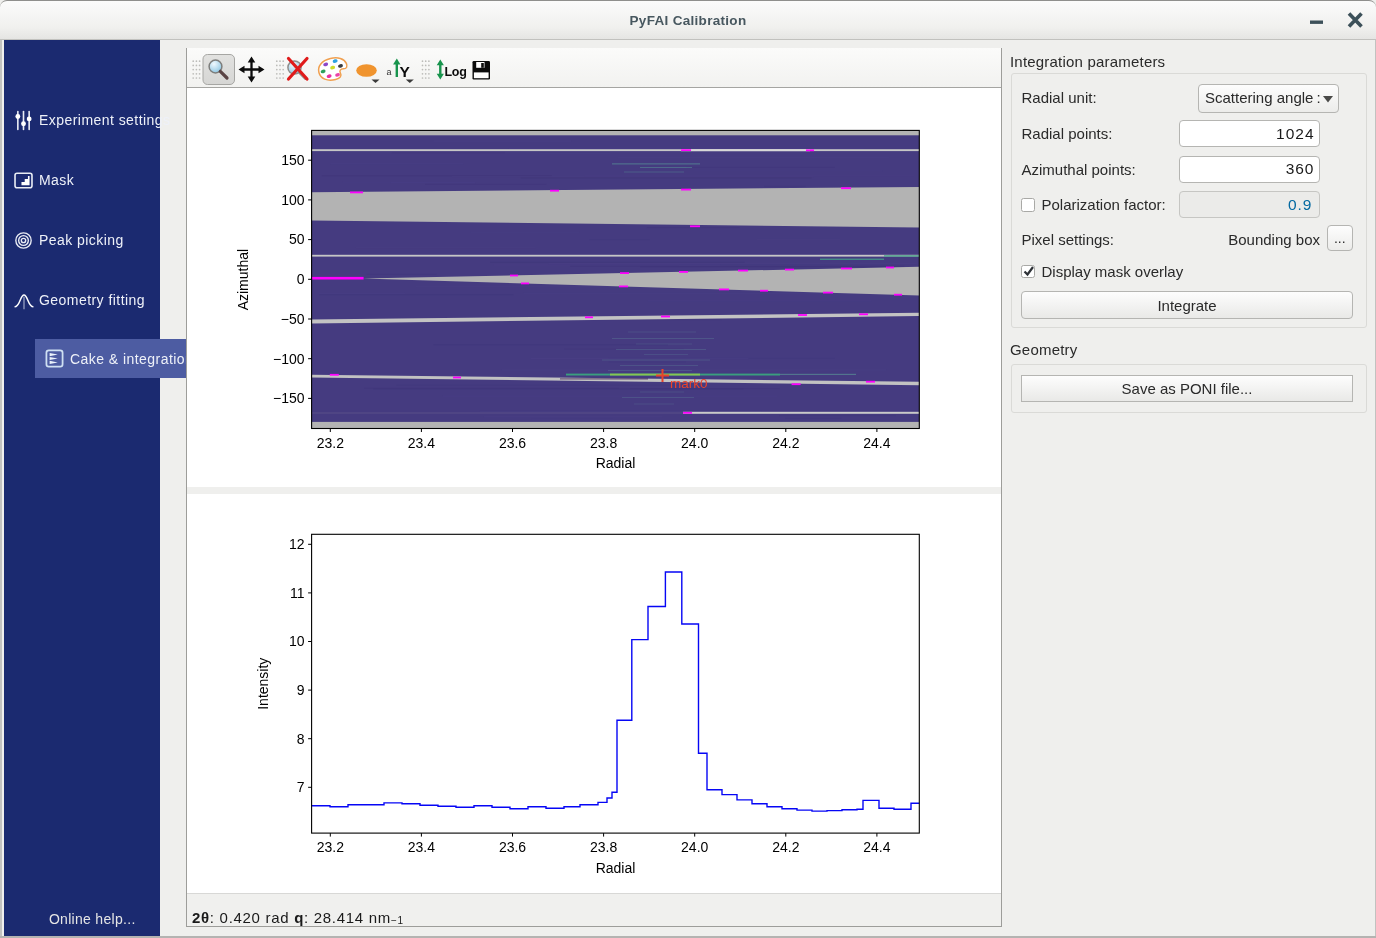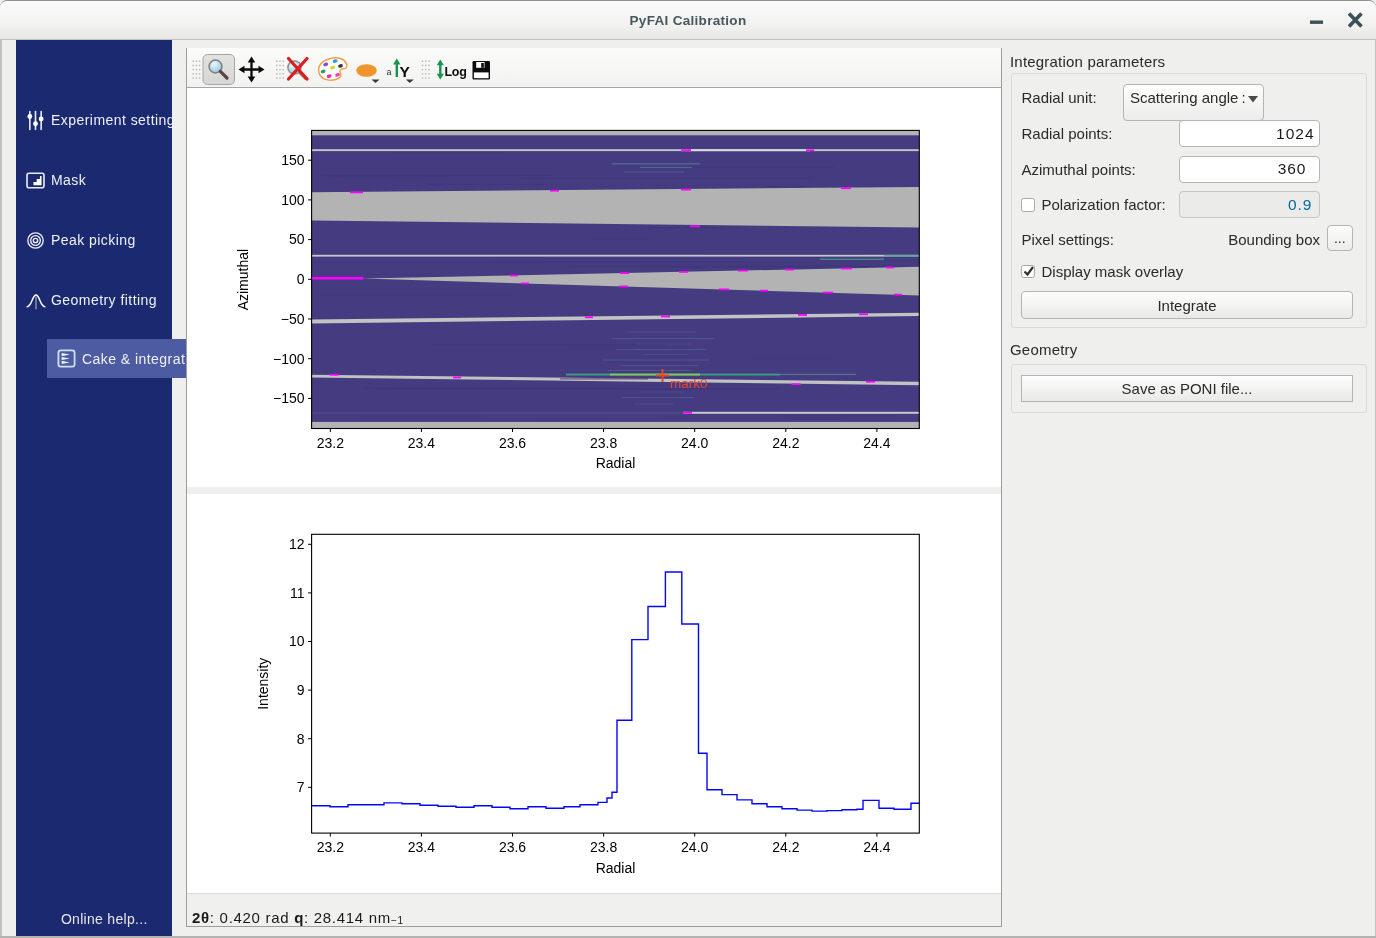--- a/index.html
+++ b/index.html
@@ -5,21 +5,21 @@
 .abs { position:absolute; }
 </style></head><body>
 
 <div class="abs" style="left:0;top:0;width:1376px;height:40px;background:linear-gradient(#fbfbfb,#f0f0ee 70%,#e5e5e3);border-bottom:1px solid #c1c1be;border-top:1px solid #8f8f8d;border-radius:7px 7px 0 0;"></div>
 <div class="abs" style="left:0;top:0;width:1376px;height:40px;display:flex;align-items:center;justify-content:center;font-size:13.5px;font-weight:bold;letter-spacing:0.3px;color:#47575f;">PyFAI Calibration</div>
 <svg class="abs" style="left:1300px;top:8px" width="70" height="26">
  <rect x="10" y="12.5" width="13" height="3.4" fill="#3c5059"></rect>
  <path d="M 49 5.5 L 61.5 18.5 M 61.5 5.5 L 49 18.5" stroke="#3c5059" stroke-width="3.6" stroke-linecap="butt"></path>
 </svg>
 
-<div class="abs" style="left:16px;top:40px;width:156px;height:896px;background:#1b2a70;">
+<div class="abs" style="left:4px;top:40px;width:156px;height:896px;background:#1b2a70;">
 <div style="position:absolute;left:0;top:60.5px;width:176.5px;height:39px;">
       <div style="position:absolute;left:8.5px;top:9px;width:21px;height:21px"><svg width="21" height="21" viewBox="0 0 26 26">
           <g stroke="#e9ecf4" stroke-width="2" stroke-linecap="round">
             <line x1="6" y1="2" x2="6" y2="24"></line>
             <line x1="13" y1="2" x2="13" y2="24"></line>
             <line x1="20" y1="2" x2="20" y2="24"></line>
           </g>
           <circle cx="6" cy="8" r="3" fill="#fff"></circle>
           <circle cx="13" cy="17" r="3" fill="#fff"></circle>
           <circle cx="20" cy="11" r="3" fill="#fff"></circle>
@@ -353,30 +353,30 @@
 <text x="428.5" y="378.5" font-size="14" text-anchor="middle" fill="#000" font-family="Liberation Sans, sans-serif">Radial</text>
 <text x="81.4" y="189.7" font-size="14" text-anchor="middle" fill="#000" font-family="Liberation Sans, sans-serif" transform="rotate(-90 81.4 189.7)">Intensity</text>
 </svg>
 
 <div class="abs" style="left:1010px;top:53px;font-size:15px;color:#2a2a2a;letter-spacing:0.2px;">Integration parameters</div>
 <div class="abs" style="left:1011px;top:73px;width:355.5px;height:255px;border:1px solid #dadad7;border-radius:3px;"></div>
 <div class="abs" style="left:1011px;top:364px;width:355.5px;height:48.5px;border:1px solid #dadad7;border-radius:3px;"></div>
 <div class="abs" style="left:1010px;top:341px;font-size:15px;color:#2a2a2a;letter-spacing:0.2px;">Geometry</div>
 
 <div class="abs" style="left:1021.5px;top:84px;height:27px;display:flex;align-items:center;font-size:15px;color:#2a2a2a;">Radial unit:</div>
-<div class="abs" style="left:1123px;top:84px;width:141px;height:37px;background:linear-gradient(#fdfdfd,#ececea);border:1px solid #b5b5b2;border-radius:4px;overflow:hidden;">
+<div class="abs" style="left:1198px;top:84px;width:141px;height:29px;background:linear-gradient(#fdfdfd,#ececea);border:1px solid #b5b5b2;border-radius:4px;overflow:hidden;">
   <div style="position:absolute;left:6px;top:0;width:122px;height:25px;display:flex;align-items:center;font-size:15px;color:#2a2a2a;white-space:nowrap;overflow:hidden;">Scattering angle :</div>
   <svg width="10" height="7" style="position:absolute;right:5px;top:11px">
       <path d="M 0 0 h 10 l -5 6.5 z" fill="#4a4a48"></path>
     </svg>
 </div>
 <div class="abs" style="left:1021.5px;top:120px;height:27px;display:flex;align-items:center;font-size:15px;color:#2a2a2a;">Radial points:</div>
 <div class="abs" style="left:1178.5px;top:120px;width:141px;height:27px;background:#fff;border:1px solid #b5b5b2;border-radius:4px;display:flex;align-items:center;justify-content:flex-end;padding-right:4px;font-size:15.5px;letter-spacing:1px;color:#1a1a1a;">1024</div>
 <div class="abs" style="left:1021.5px;top:155.5px;height:27px;display:flex;align-items:center;font-size:15px;color:#2a2a2a;">Azimuthal points:</div>
-<div class="abs" style="left:1178.5px;top:155.5px;width:141px;height:27px;background:#fff;border:1px solid #b5b5b2;border-radius:4px;display:flex;align-items:center;justify-content:flex-end;padding-right:12px;font-size:15.5px;letter-spacing:1px;color:#1a1a1a;">360</div>
+<div class="abs" style="left:1178.5px;top:155.5px;width:141px;height:27px;background:#fff;border:1px solid #b5b5b2;border-radius:4px;display:flex;align-items:center;justify-content:flex-end;padding-right:4px;font-size:15.5px;letter-spacing:1px;color:#1a1a1a;">360</div>
 <div class="abs" style="left:1021px;top:198px;width:13.5px;height:13.5px;background:#fff;border:1px solid #a9a9a6;border-radius:2.5px;"></div>
 <div class="abs" style="left:1041.5px;top:191px;height:27px;display:flex;align-items:center;font-size:15px;color:#2a2a2a;">Polarization factor:</div>
 <div class="abs" style="left:1178.5px;top:191px;width:141px;height:27px;background:#ebebe9;border:1px solid #c6c6c3;border-radius:4px;display:flex;align-items:center;justify-content:flex-end;padding-right:6px;font-size:15.5px;letter-spacing:1px;color:#0369a1;">0.9</div>
 <div class="abs" style="left:1021.5px;top:226px;height:27px;display:flex;align-items:center;font-size:15px;color:#2a2a2a;">Pixel settings:</div>
 <div class="abs" style="left:1180px;top:226px;width:140px;height:27px;display:flex;align-items:center;justify-content:flex-end;font-size:15px;color:#2a2a2a;">Bounding box</div>
 <div class="abs" style="left:1326.5px;top:224.5px;width:26.5px;height:26.5px;background:linear-gradient(#fdfdfd,#ececea);border:1px solid #b5b5b2;border-radius:4px;display:flex;align-items:center;justify-content:center;font-size:14px;color:#2a2a2a;">...</div>
 <div class="abs" style="left:1021px;top:264.5px;width:13.5px;height:13.5px;background:#fff;border:1px solid #a9a9a6;border-radius:2.5px;"></div>
 <svg class="abs" style="left:1022px;top:264px" width="14" height="14">
     <path d="M 2.5 7.5 L 5.5 10.5 L 11 3" fill="none" stroke="#2d3136" stroke-width="2.2"></path>
   </svg>

